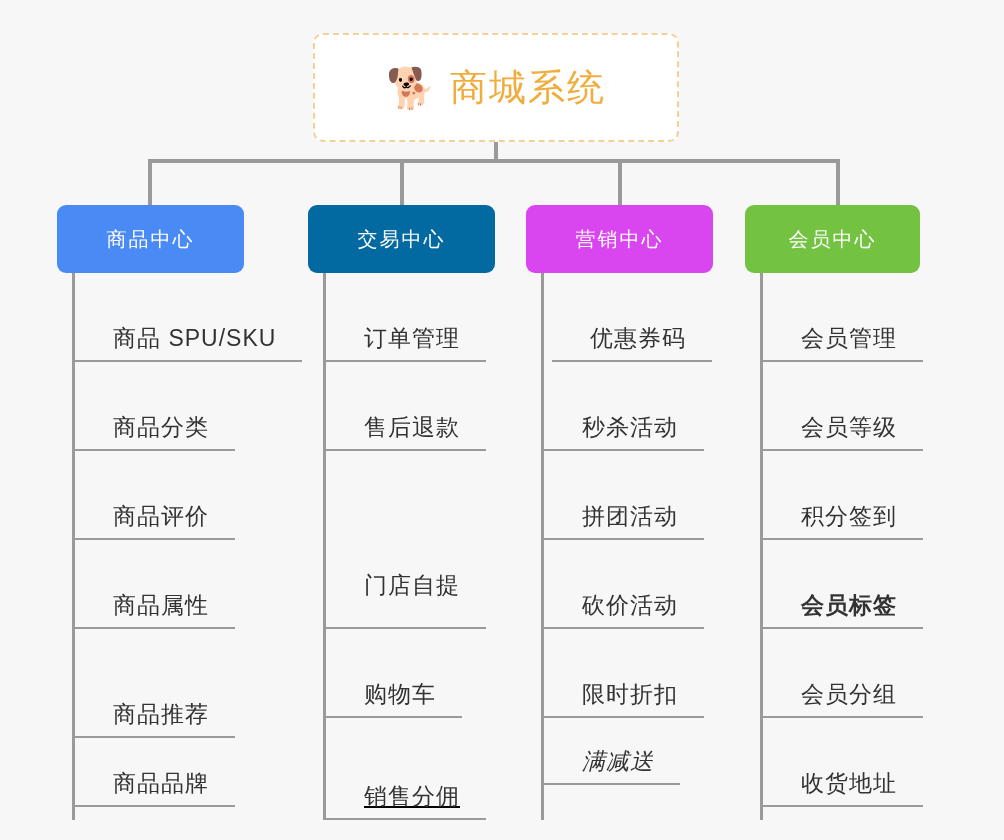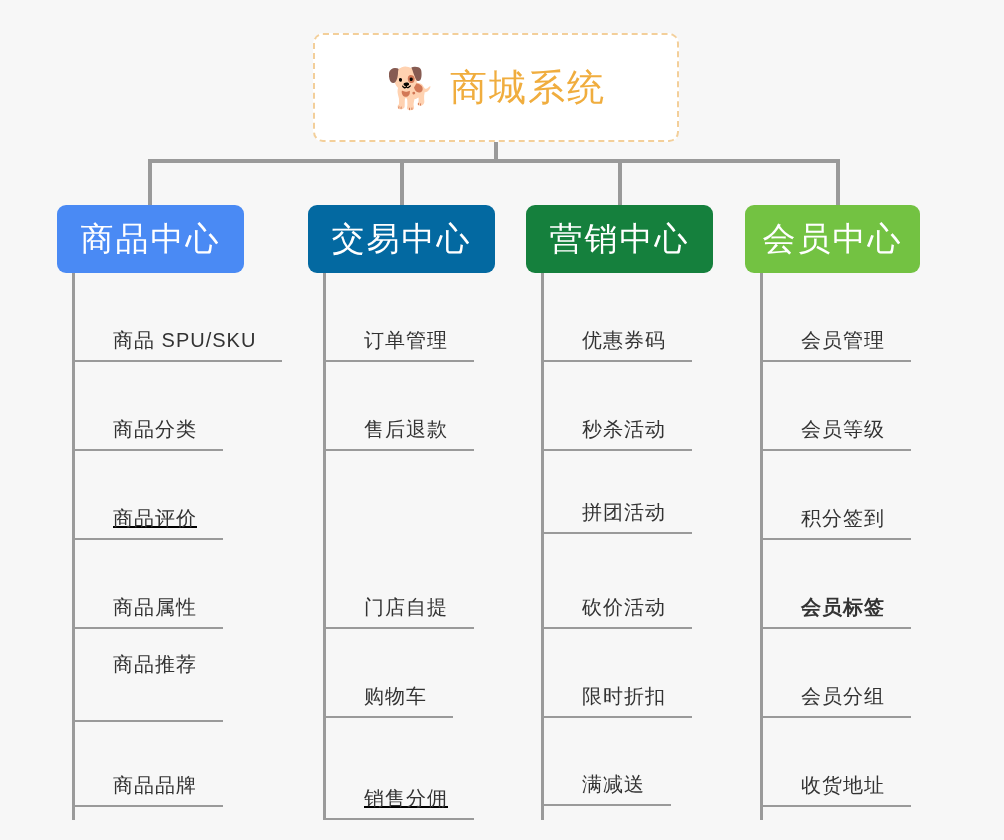--- a/index.html
+++ b/index.html
@@ -34,37 +34,37 @@
   .conn{position:absolute;background:#9a9a9a;}
   .conn-stub{left:494px;top:142px;width:4px;height:20px;}
   .conn-bar{left:148px;top:159px;width:692px;height:4px;}
   .conn-drop{top:159px;width:4px;height:48px;}
 
   
   .cat-box{
     position:absolute;top:205px;height:68px;
     border-radius:9px;
     display:flex;align-items:center;justify-content:center;
-    color:#ffffff;font-size:33px;letter-spacing:2px;
+    color:#ffffff;font-size:20px;letter-spacing:2px;
     box-sizing:border-box;
   }
 
   
   .leaf-col{position:absolute;top:273px;width:230px;}
   .spine{
     position:absolute;left:0;top:0;width:3px;height:547px;
     background:#9a9a9a;
   }
   .leaf{
     position:absolute;left:3px;
     height:89px;
     display:flex;flex-direction:column;justify-content:flex-end;
   }
   .leaf-text{
-    font-size:20px;color:#333333;
+    font-size:23px;color:#333333;
     padding:0 26px 6px 38px;
     letter-spacing:1px;
     white-space:nowrap;
     font-family:"Liberation Sans","DejaVu Sans",sans-serif;
   }
   .leaf-rule{
     height:2px;background:#9a9a9a;width:100%;
   }
 </style>
 </head>
@@ -91,29 +91,29 @@
       <div class="leaf-col" style="left: 72px;">
         <div class="spine"></div>
         <div class="leaf" style="top: 0px;">
           <div class="leaf-text">商品 SPU/SKU</div>
           <div class="leaf-rule"></div>
         </div>
         <div class="leaf" style="top: 89px;">
           <div class="leaf-text">商品分类</div>
           <div class="leaf-rule"></div>
         </div>
-        <div class="leaf" style="top: 178px; text-decoration: underline;">
+        <div class="leaf" style="top: 178px;">
           <div class="leaf-text">商品评价</div>
           <div class="leaf-rule"></div>
         </div>
         <div class="leaf" style="top: 267px;">
           <div class="leaf-text">商品属性</div>
           <div class="leaf-rule"></div>
         </div>
-        <div class="leaf" style="top: 360px; gap: 36px;">
+        <div class="leaf" style="top: 376px;">
           <div class="leaf-text">商品推荐</div>
           <div class="leaf-rule"></div>
         </div>
         <div class="leaf" style="top: 445px;">
           <div class="leaf-text">商品品牌</div>
           <div class="leaf-rule"></div>
         </div>
       </div>
       <div class="cat-box" style="left: 308px; width: 187px; background: #0369a1;">
         <span>交易中心</span>
@@ -124,59 +124,59 @@
           <div class="leaf-text">订单管理</div>
           <div class="leaf-rule"></div>
         </div>
         <div class="leaf" style="top: 89px;">
           <div class="leaf-text">售后退款</div>
           <div class="leaf-rule"></div>
         </div>
         <div class="leaf" style="top: 178px;">
           <div class="leaf-rule"></div>
         </div>
-        <div class="leaf" style="top: 267px;">
+        <div class="leaf" style="top: 267px; gap: 20px;">
           <div class="leaf-text">门店自提</div>
           <div class="leaf-rule"></div>
         </div>
         <div class="leaf" style="top: 356px;">
           <div class="leaf-text">购物车</div>
           <div class="leaf-rule"></div>
         </div>
         <div class="leaf" style="top: 458px; text-decoration: underline;">
           <div class="leaf-text">销售分佣</div>
           <div class="leaf-rule"></div>
         </div>
       </div>
-      <div class="cat-box" style="left: 526px; width: 187px; background: #15803d;">
+      <div class="cat-box" style="left: 526px; width: 187px; background: #d946ef;">
         <span>营销中心</span>
       </div>
       <div class="leaf-col" style="left: 541px;">
         <div class="spine"></div>
-        <div class="leaf" style="top: 0px;">
+        <div class="leaf" style="top: 0px; padding-left: 8px;">
           <div class="leaf-text">优惠券码</div>
           <div class="leaf-rule"></div>
         </div>
         <div class="leaf" style="top: 89px;">
           <div class="leaf-text">秒杀活动</div>
           <div class="leaf-rule"></div>
         </div>
-        <div class="leaf" style="top: 172px; text-align: right;">
+        <div class="leaf" style="top: 178px; text-align: right;">
           <div class="leaf-text">拼团活动</div>
           <div class="leaf-rule"></div>
         </div>
         <div class="leaf" style="top: 267px;">
           <div class="leaf-text">砍价活动</div>
           <div class="leaf-rule"></div>
         </div>
         <div class="leaf" style="top: 356px;">
           <div class="leaf-text">限时折扣</div>
           <div class="leaf-rule"></div>
         </div>
-        <div class="leaf" style="top: 444px;">
+        <div class="leaf" style="top: 423px; font-style: italic;">
           <div class="leaf-text">满减送</div>
           <div class="leaf-rule"></div>
         </div>
       </div>
       <div class="cat-box" style="left: 745px; width: 175px; background: rgb(115, 194, 66);">
         <span>会员中心</span>
       </div>
       <div class="leaf-col" style="left: 760px;">
         <div class="spine"></div>
         <div class="leaf" style="top: 0px;">

